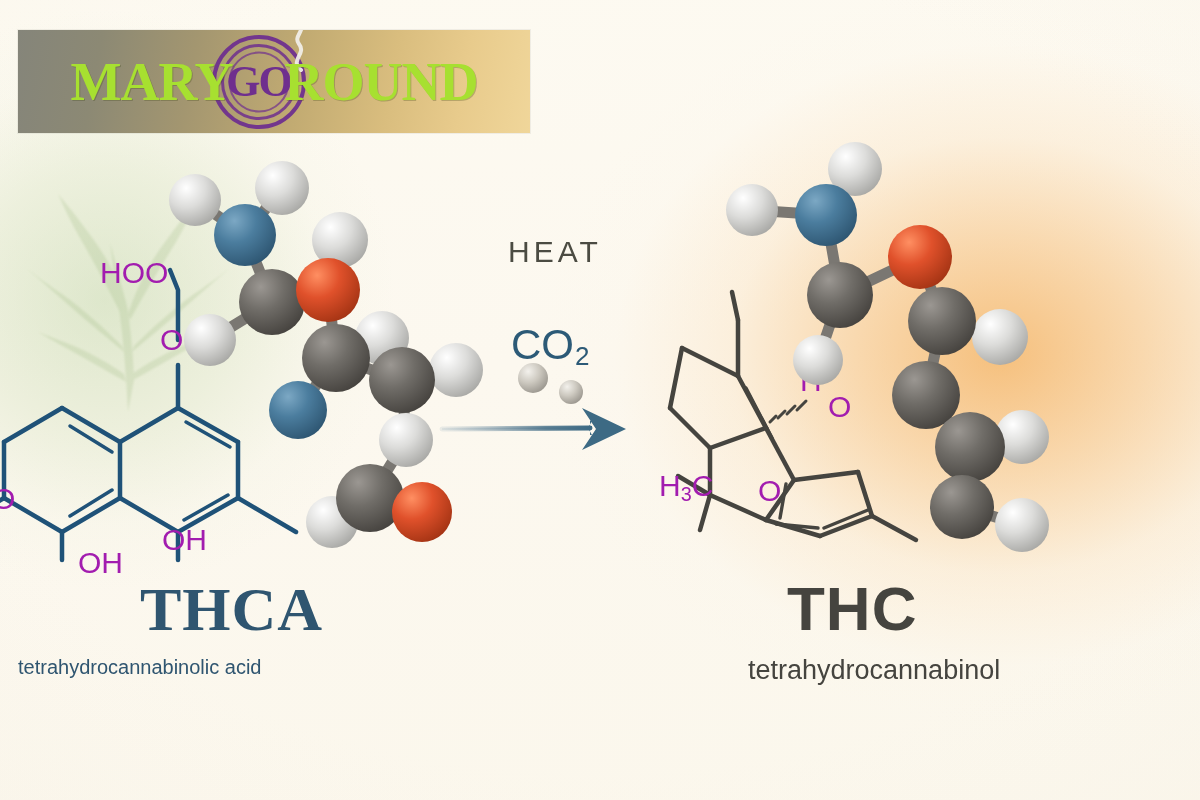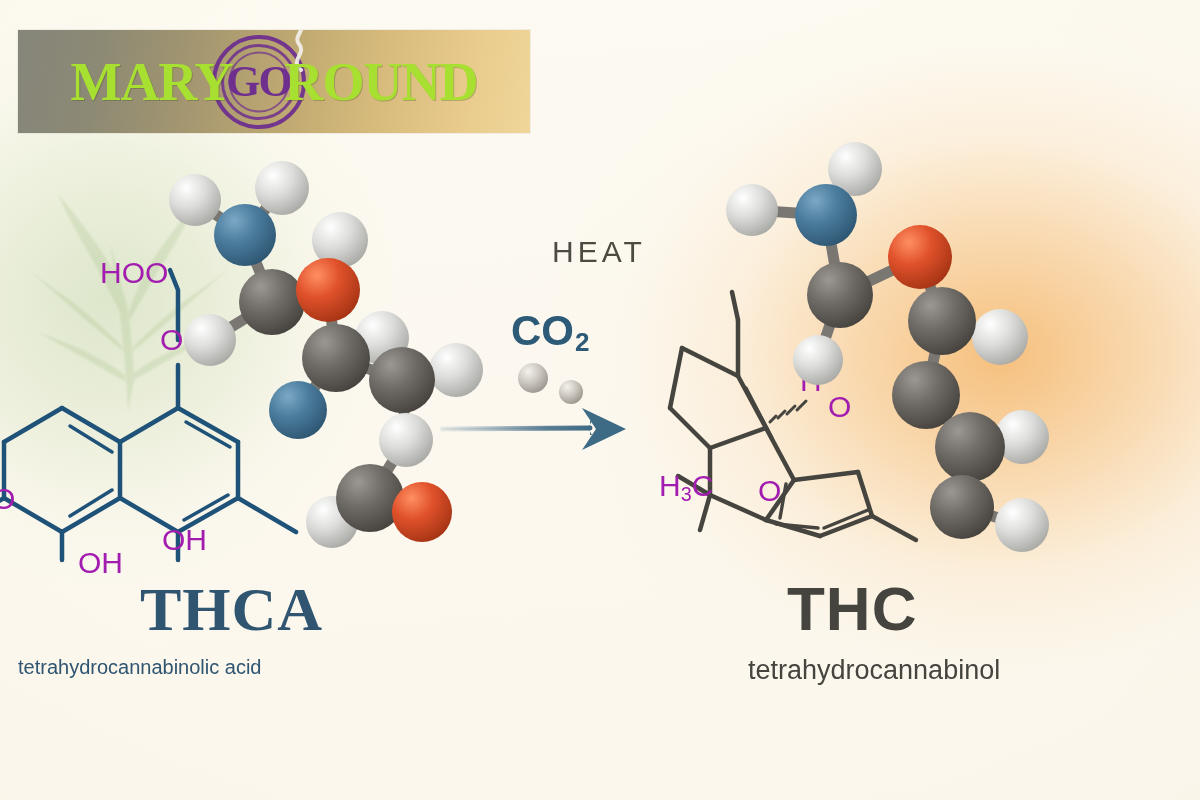--- a/index.html
+++ b/index.html
@@ -142,21 +142,20 @@
   .sub-thc {
     font-size: 27px;
     color: #45443f;
     font-weight: 400;
   }
   .heat-label {
     font-size: 30px;
     letter-spacing: 4px;
     color: #4b4b42;
     font-weight: 400;
-    margin-left: 44px;
   }
   .co2-label {
     font-size: 42px;
     color: #2c5a77;
     font-weight: 500;
     letter-spacing: 0px;
   }
   .co2-label sub {
     font-size: 0.62em;
     vertical-align: baseline;
@@ -327,21 +326,21 @@
     <circle cx="220" cy="358" r="34" fill="url(#gC)"></circle>
 
     <circle cx="178" cy="150" r="32" fill="url(#gO)"></circle>
     <circle cx="272" cy="372" r="30" fill="url(#gO)"></circle>
 
     <circle cx="256" cy="300" r="27" fill="url(#gH)"></circle>
   </svg>
 
   <div class="lbl heat-label" style="left:508px; top:237px;">HEAT</div>
 
-  <div class="lbl co2-label" style="left:511px; top:310px;font-weight:bold;">
+  <div class="lbl co2-label" style="left:511px; top:324px;">
     <span>CO</span><sub>2</sub>
   </div>
 
   <svg class="co2-balls" width="110" height="60" viewBox="0 0 110 60">
     <defs>
       <radialGradient id="gGas" cx="34%" cy="28%" r="76%">
         <stop offset="0%" stop-color="#f3f1ec"></stop>
         <stop offset="50%" stop-color="#cdc9c0"></stop>
         <stop offset="100%" stop-color="#9c9890"></stop>
       </radialGradient>

